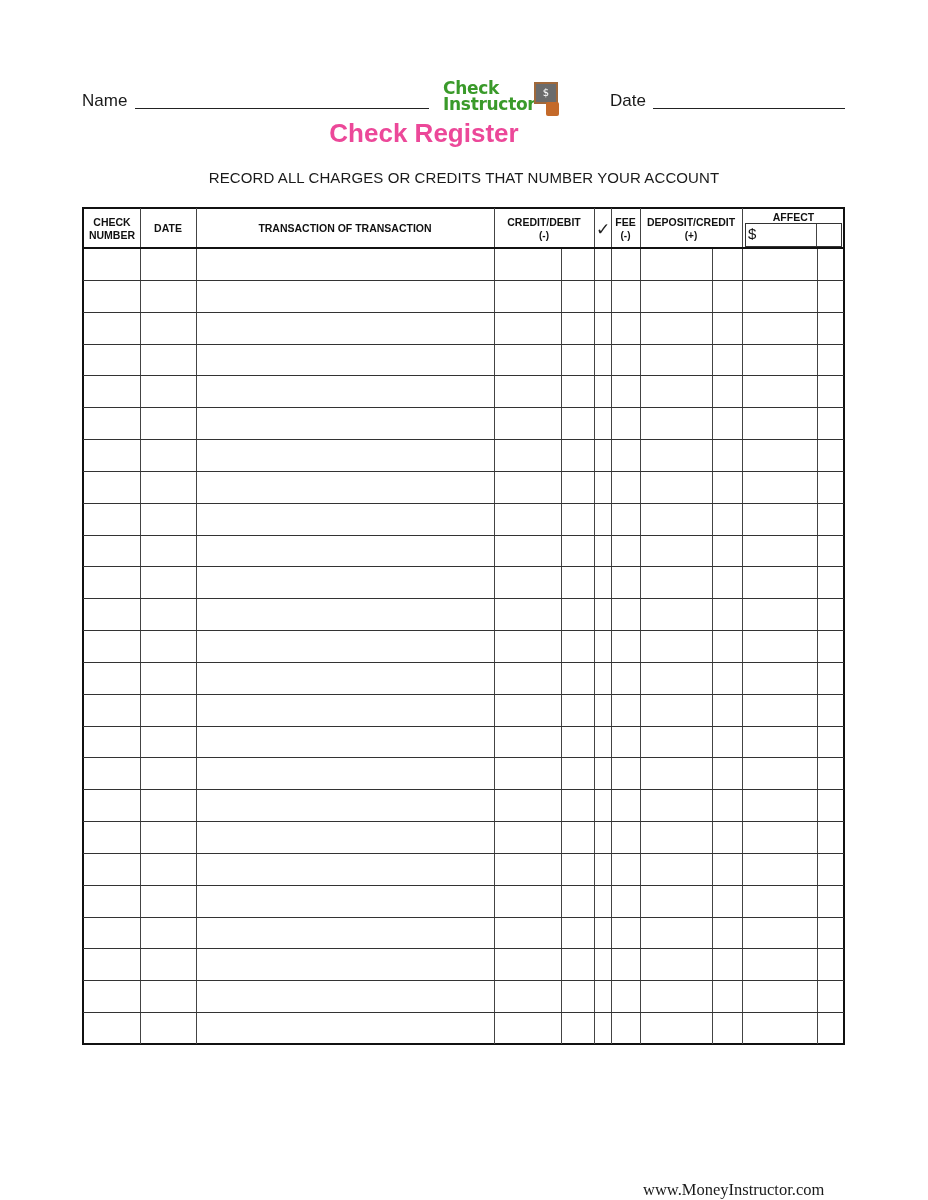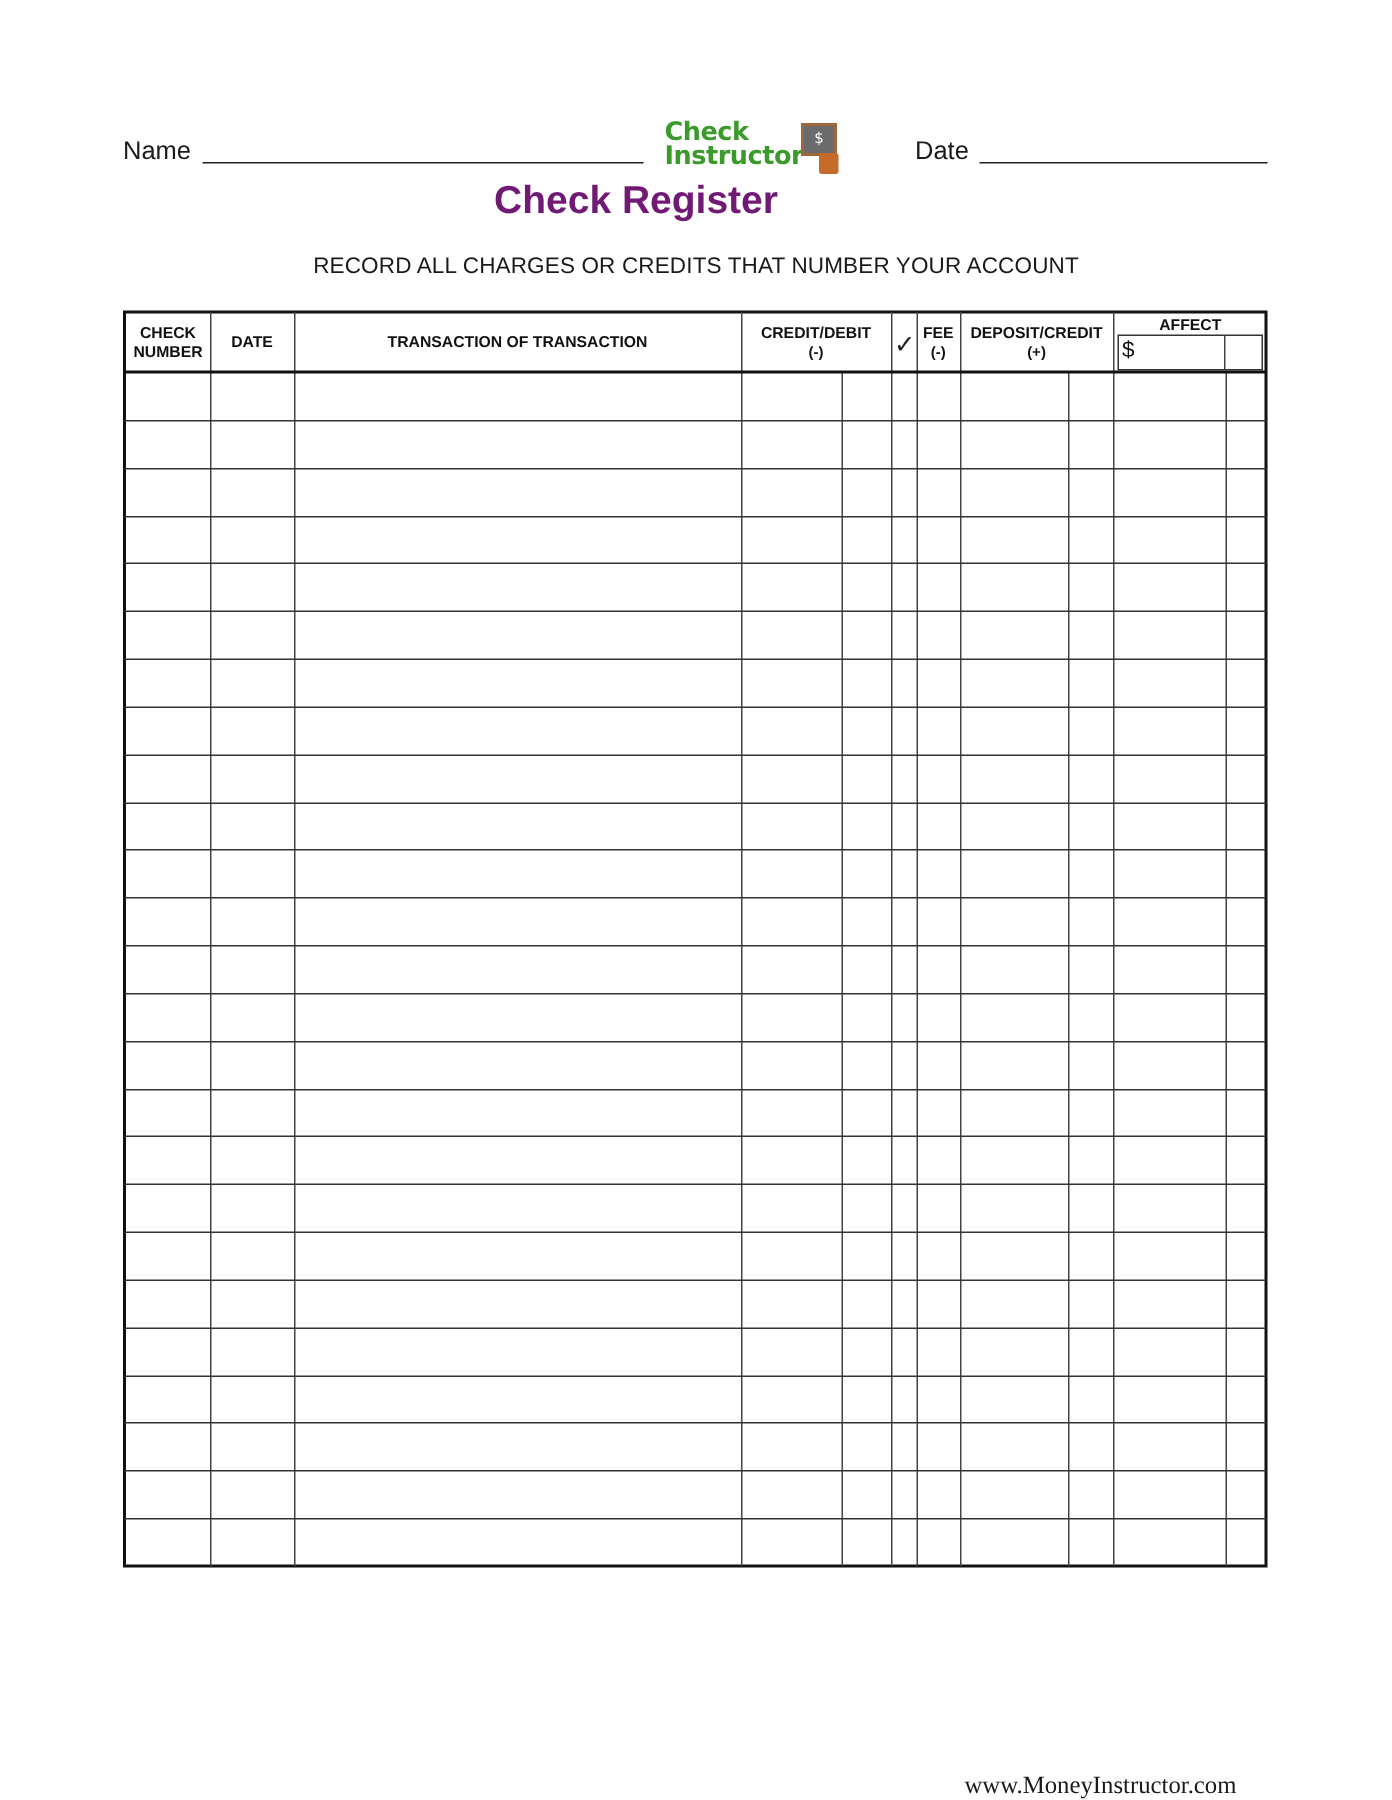--- a/index.html
+++ b/index.html
@@ -22,21 +22,21 @@
       background: #6b6b6b; border: 2px solid #a0683a; box-sizing: border-box;
       color: #fff; font-size: 10px; line-height: 17px; text-align: center;
       font-family: "DejaVu Sans", sans-serif;
     }
     .logo-figure {
       position: absolute; left: 103px; top: 22px; width: 13px; height: 14px;
       background: #c46a2a; border-radius: 2px;
     }
     .title {
       position: absolute; left: 0; width: 848px; top: 118px; text-align: center;
-      font-size: 26px; font-weight: bold; color: #701a75;
+      font-size: 26px; font-weight: bold; color: #ec4899;
     }
     .subtitle {
       position: absolute; left: 0; width: 928px; top: 169px; text-align: center;
       font-size: 15px; color: #1a1a1a; letter-spacing: 0.1px;
     }
     
     .register {
       position: absolute; left: 82px; top: 207px; width: 763px; height: 838px;
       border: 2.5px solid #111; box-sizing: border-box;
     }

